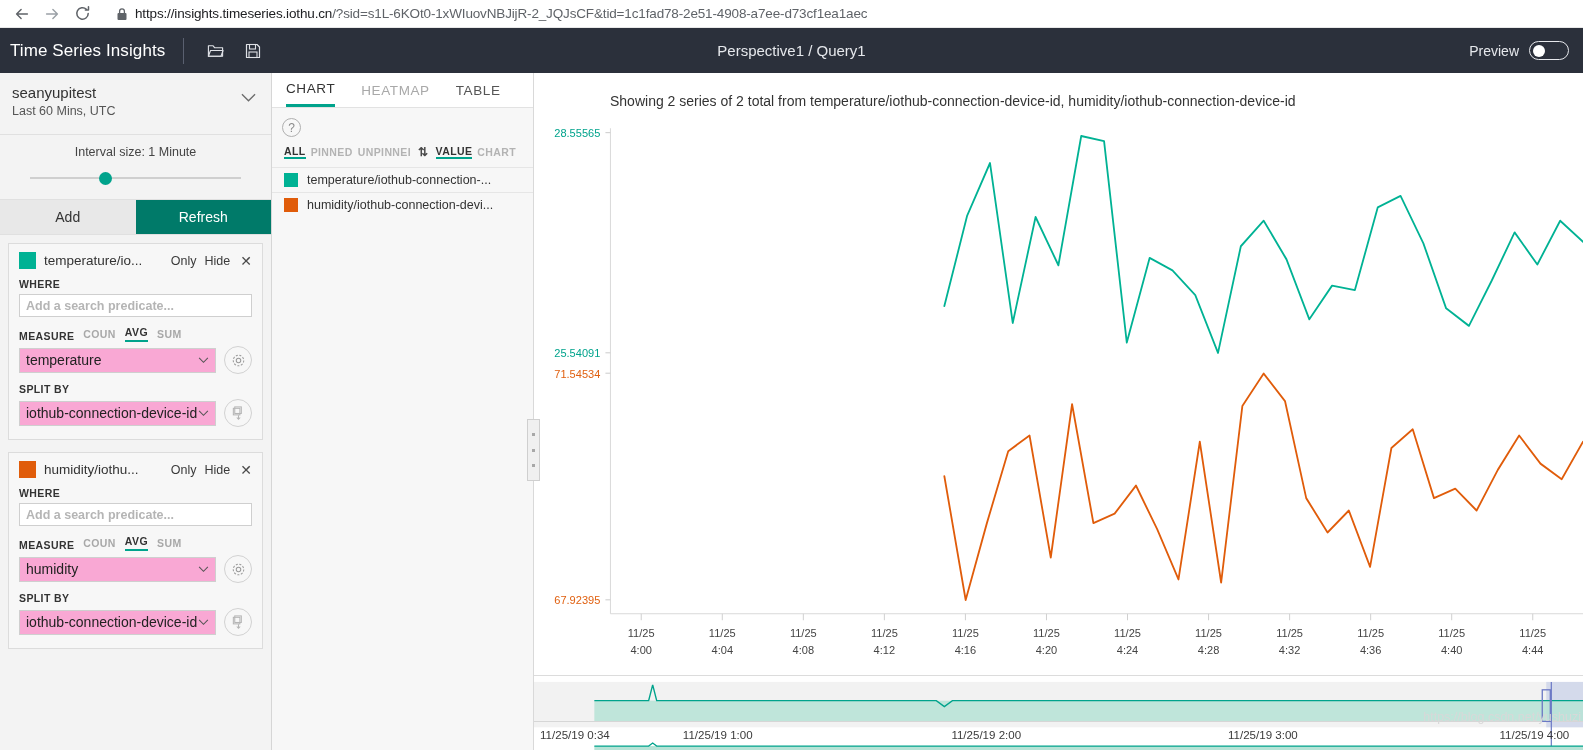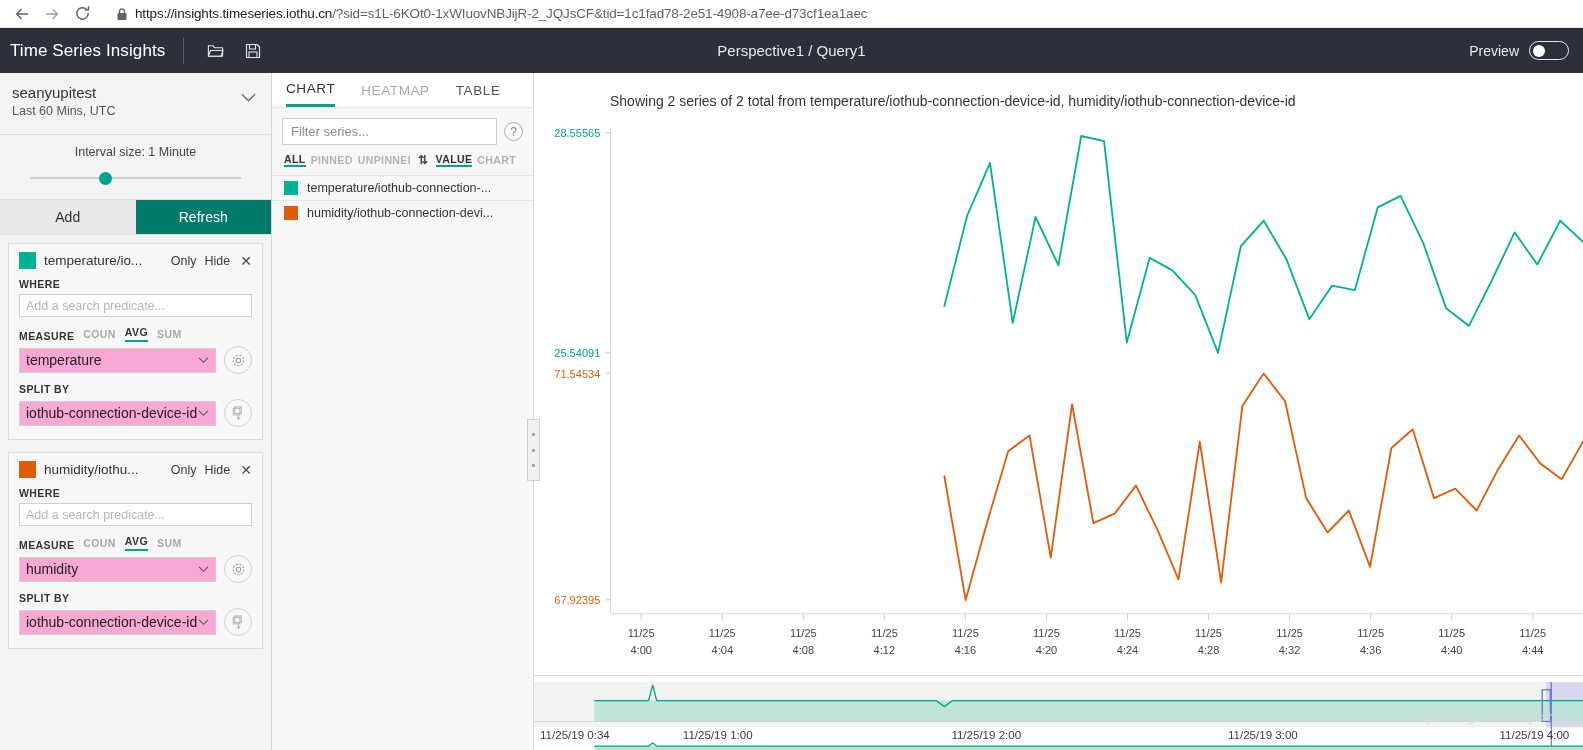--- a/index.html
+++ b/index.html
@@ -147,20 +147,21 @@
   .qc-x { font-size: 14px; color: #4a4a4a; padding-left: 2px; }
   .field-label {
     font-size: 10.5px; font-weight: bold; color: #333;
     letter-spacing: .4px; margin: 9px 0 4px 0;
   }
   .text-input {
     width: 100%; height: 23px;
     border: 1px solid #cfcfcf; background: #ffffff;
     font-size: 12.5px; color: #1d4ed8; padding: 0 6px;
     font-family: inherit;
+    font-weight: bold;
   }
   .text-input::placeholder { color: #b5b5b5; }
 
   .measure-row {
     display: flex; align-items: flex-end; gap: 9px;
     margin: 9px 0 4px 0;
   }
   .measure-row .field-label { margin: 0; }
   .agg {
     font-size: 10.5px; font-weight: bold; letter-spacing: .4px;
@@ -276,21 +277,21 @@
   .plot-wrap { flex: 1 1 auto; position: relative; }
   .plot-svg { display: block; width: 100%; height: 100%; }
 
   .timeline {
     height: 75px; flex: 0 0 75px;
     border-top: 1px solid #dcdcdc; background: #ffffff;
     position: relative; overflow: hidden;
   }
   .tl-svg { display: block; width: 100%; height: 100%; }
   .watermark {
-    position: absolute; right: 12px; bottom: 26px;
+    position: absolute; right: 2px; bottom: 26px;
     font-size: 12.5px; color: #d8d8d8;
     pointer-events: none; white-space: nowrap;
   }
   .axis-txt { font-size: 11px; fill: #444; font-family: "Liberation Sans", sans-serif; }
   .ytick-teal { font-size: 11px; fill: #00a38c; font-family: "Liberation Sans", sans-serif; }
   .ytick-or  { font-size: 11px; fill: #e06010; font-family: "Liberation Sans", sans-serif; }
   .tl-txt { font-size: 11.5px; fill: #3a3a3a; font-family: "Liberation Sans", sans-serif; }
 </style>
 </head>
 <body>
@@ -477,21 +478,20 @@
   </div>
 
   <div class="series-panel">
     <div class="tabs">
       <span class="tab active">CHART</span>
       <span class="tab">HEATMAP</span>
       <span class="tab plain">TABLE</span>
     </div>
 
     <div class="filter-row">
-      <input class="filter-input" value="" placeholder="Filter series..." style="">
       <span class="help-circle">?</span>
     </div>
 
     <div class="pin-row">
       <span class="pin active">ALL</span>
       <span class="pin">PINNED</span>
       <span class="pin">UNPINNEI</span>
       <span class="sort-ico">⇅</span>
       <span class="pin active">VALUE</span>
       <span class="pin">CHART</span>

